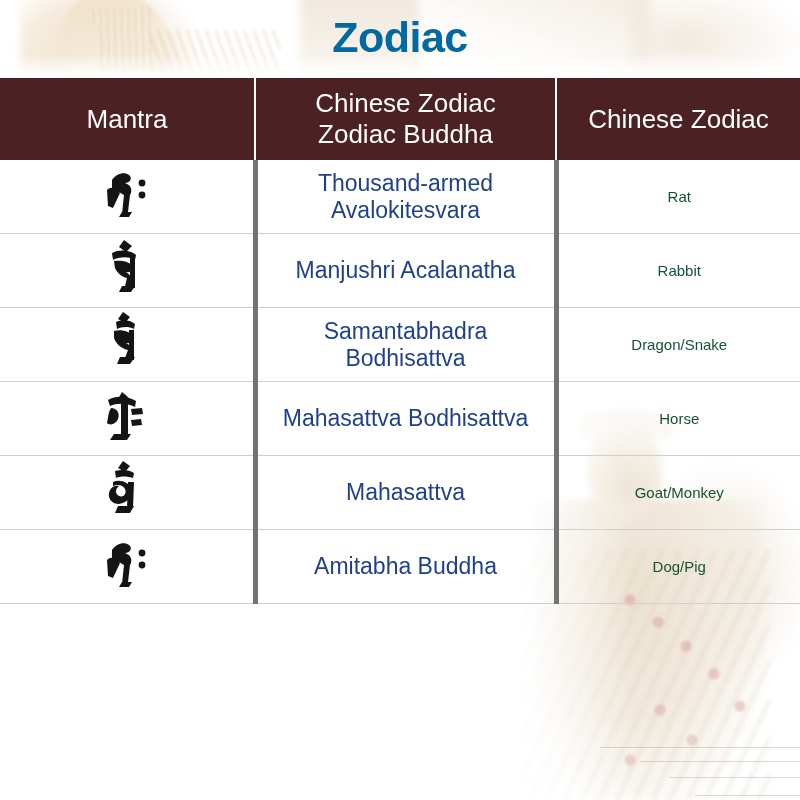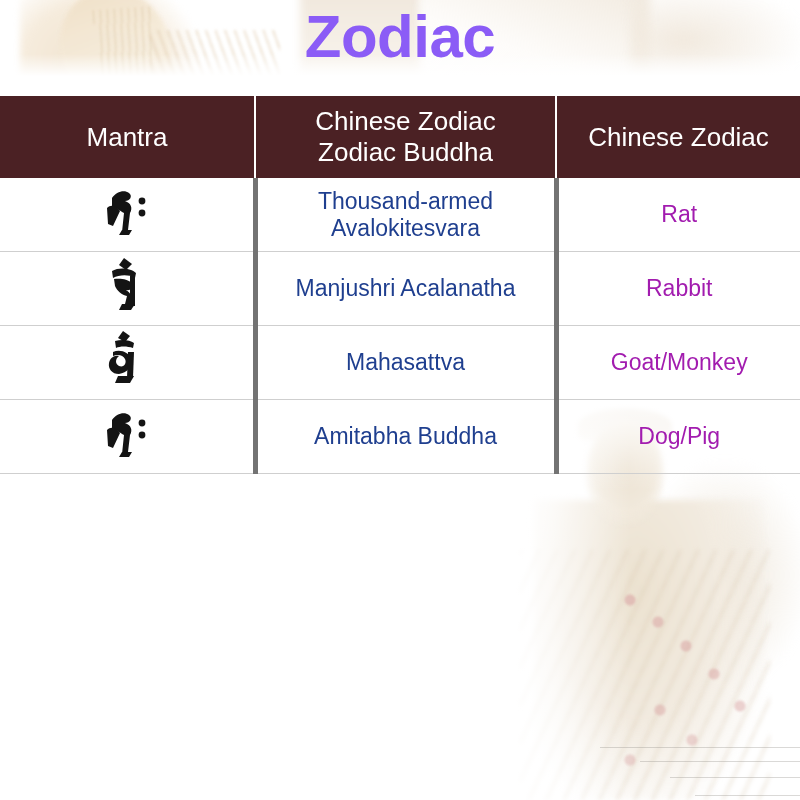--- a/index.html
+++ b/index.html
@@ -160,36 +160,35 @@
     background: rgba(150,145,140,.35);
     display: block;
   }
 
   
   .title {
     position: absolute;
     left: 0; top: 8px;
     width: 800px;
     text-align: center;
-    font-size: 60px;
+    font-size: 43px;
     font-weight: bold;
     letter-spacing: -0.5px;
-    color: #8b5cf6;
+    color: #0369a1;
     font-family: "Liberation Sans", "DejaVu Sans", sans-serif;
     z-index: 3;
     line-height: 58px;
   }
 
   
   .table-wrap {
     position: absolute;
     left: 0; top: 78px;
     width: 800px;
     z-index: 2;
-    margin-top: 18px;
   }
   table.zodiac {
     width: 800px;
     border-collapse: collapse;
     table-layout: fixed;
   }
   table.zodiac col.c-mantra  { width: 255px; }
   table.zodiac col.c-buddha  { width: 301px; }
   table.zodiac col.c-sign    { width: 244px; }
 
@@ -233,22 +232,22 @@
     vertical-align: middle;
   }
   .glyph svg { display: block; width: 56px; height: 60px; }
 
   td.buddha {
     color: #1f3f8f;
     font-size: 23px;
     line-height: 27px;
   }
   td.sign {
-    color: #a21caf;
-    font-size: 23px;
+    color: #14532d;
+    font-size: 15px;
     line-height: 27px;
   }
 </style>
 </head>
 <body>
 
 <div id="page">
 
   <div class="bg-top">
     <div class="t1"></div>
@@ -333,21 +332,60 @@
                   <path d="M32 22 L37 22 L37 52 L32 52 Z"></path>
                   <path d="M24 50 L37 50 L33 56 L21 56 Z"></path>
                 </g>
               </svg>
             </span>
           </td>
           <td class="buddha">Manjushri Acalanatha</td>
           <td class="sign">Rabbit</td>
         </tr>
 
-
+        <tr>
+          <td class="mantra">
+            <span class="glyph">
+              <svg viewBox="0 0 56 60" xmlns="http://www.w3.org/2000/svg">
+                <g fill="#141414">
+                  <path d="M25 2 L32 7 L27 13 L20 9 Z"></path>
+                  <path d="M18 12 C24 9 33 10 37 14 L36 19 C30 16 23 17 19 19 Z"></path>
+                  <path d="M16 21 C23 19 31 21 35 26 C38 30 33 34 28 33 C34 36 36 41 33 48 L27 48 L30 40 C24 39 18 34 16 28 Z"></path>
+                  <path d="M31 20 L36 20 L36 50 L31 50 Z"></path>
+                  <path d="M22 47 L37 47 L32 54 L19 54 Z"></path>
+                </g>
+              </svg>
+            </span>
+          </td>
+          <td class="buddha">
+            <span>Samantabhadra</span><br>
+            <span>Bodhisattva</span>
+          </td>
+          <td class="sign">Dragon/Snake</td>
+        </tr>
+
+        <tr>
+          <td class="mantra">
+            <span class="glyph">
+              <svg viewBox="0 0 56 60" xmlns="http://www.w3.org/2000/svg">
+                <g fill="#141414">
+                  <path d="M10 16 C18 11 30 12 38 17 L37 23 C29 19 19 19 12 22 Z"></path>
+                  <path d="M24 8 L30 13 L26 19 L20 15 Z"></path>
+                  <path d="M23 16 L30 16 L30 52 L23 52 Z"></path>
+                  <path d="M13 24 C19 24 22 29 20 35 C18 40 12 42 9 39 L11 28 Z"></path>
+                  <path d="M33 25 L44 24 L45 30 L34 31 Z"></path>
+                  <path d="M33 36 L43 35 L44 41 L34 42 Z"></path>
+                  <path d="M16 50 L33 50 L29 56 L12 56 Z"></path>
+                </g>
+              </svg>
+            </span>
+          </td>
+          <td class="buddha">Mahasattva Bodhisattva</td>
+          <td class="sign">Horse</td>
+        </tr>
 
         <tr>
           <td class="mantra">
             <span class="glyph">
               <svg viewBox="0 0 56 60" xmlns="http://www.w3.org/2000/svg">
                 <g fill="#141414">
                   <path d="M25 3 L32 8 L27 14 L20 10 Z"></path>
                   <path d="M17 13 C24 11 32 12 36 15 L35 20 C29 18 22 18 18 20 Z"></path>
                   <path d="M15 24 C22 21 31 24 33 31 C35 38 29 45 21 46 C14 46 10 41 11 35 C12 30 16 27 21 28 C17 31 17 36 21 38 C26 40 29 35 27 31 C25 27 20 26 15 28 Z"></path>
                   <path d="M30 24 L36 24 L35 50 L29 50 Z"></path>

